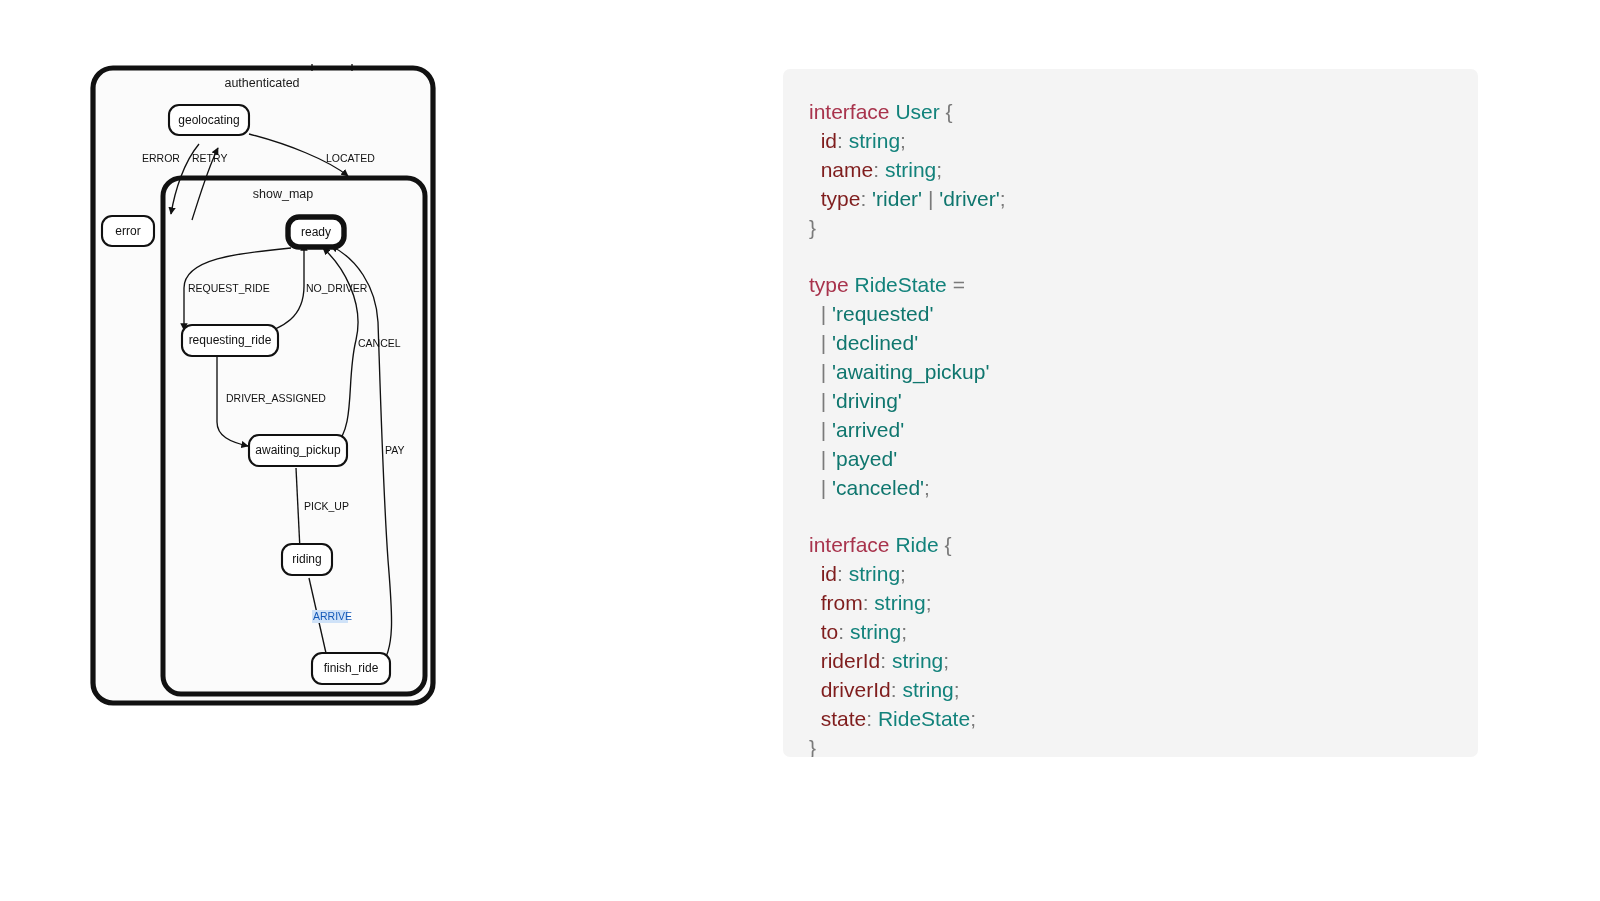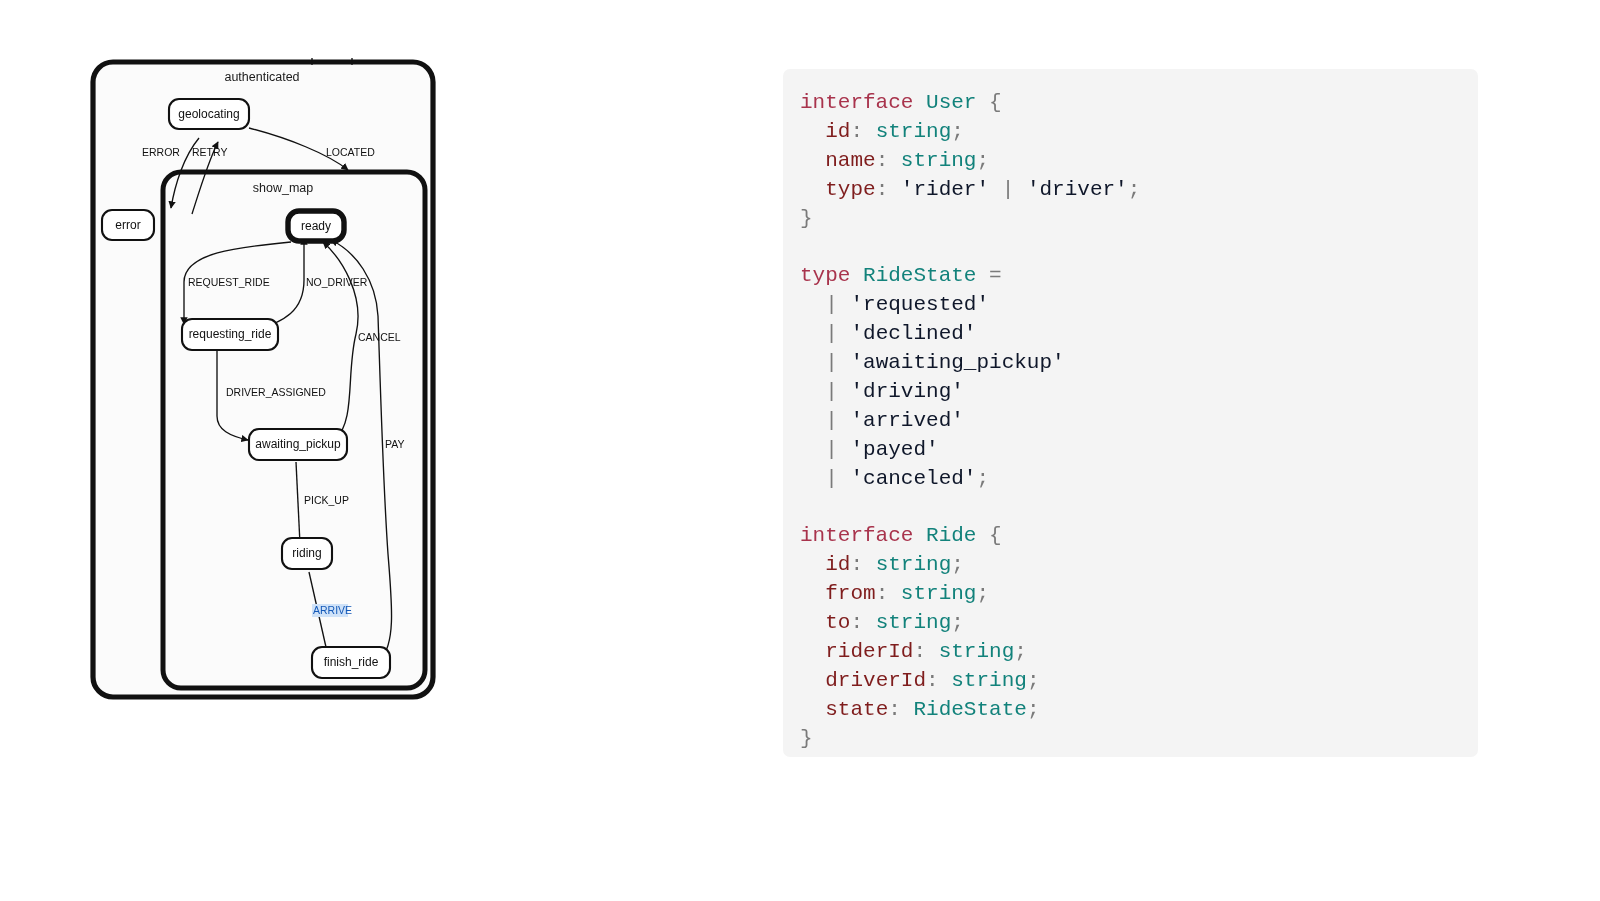--- a/index.html
+++ b/index.html
@@ -12,21 +12,21 @@
     height: 901px;
     position: relative;
     overflow: hidden;
     font-family: "Liberation Sans", sans-serif;
   }
 
   
   #statechart-panel {
     position: absolute;
     left: 80px;
-    top: 44px;
+    top: 50px;
     width: 380px;
     height: 670px;
     text-decoration: underline;
   }
   #statechart-svg {
     display: block;
   }
   .sc-group-title {
     font-family: "Liberation Sans", sans-serif;
     font-size: 12.5px;
@@ -73,34 +73,34 @@
     top: 69px;
     width: 695px;
     height: 688px;
     background: #f4f4f4;
     border-radius: 7px;
     box-sizing: border-box;
     padding: 16px 0 16px 0;
     overflow: hidden;
   }
   #code-block {
-    font-family: Liberation Mono, monospace;
+    font-family: Liberation Sans, sans-serif;
     font-size: 21px;
     line-height: 28.9px;
     white-space: pre;
     padding-left: 13px;
-    margin: 4px;
+    margin: 13px;
     color: #555555;
     letter-spacing: 0px;
   }
   .code-line { display: block; height: 28.9px; }
   .tok-kw   { color: #a8334c; }
   .tok-type { color: #12827b; }
   .tok-prop { color: #7f1d1d; }
-  .tok-str  { color: #0f172a; }
+  .tok-str  { color: #0f766e; }
   .tok-punc { color: #7a7a7a; }
   .tok-op   { color: #7a7a7a; }
   .tok-plain{ color: #555555; }
 </style>
 </head>
 <body>
 
 <div id="statechart-panel">
   <svg id="statechart-svg" width="380" height="670" viewBox="0 0 380 670">
     <defs>

